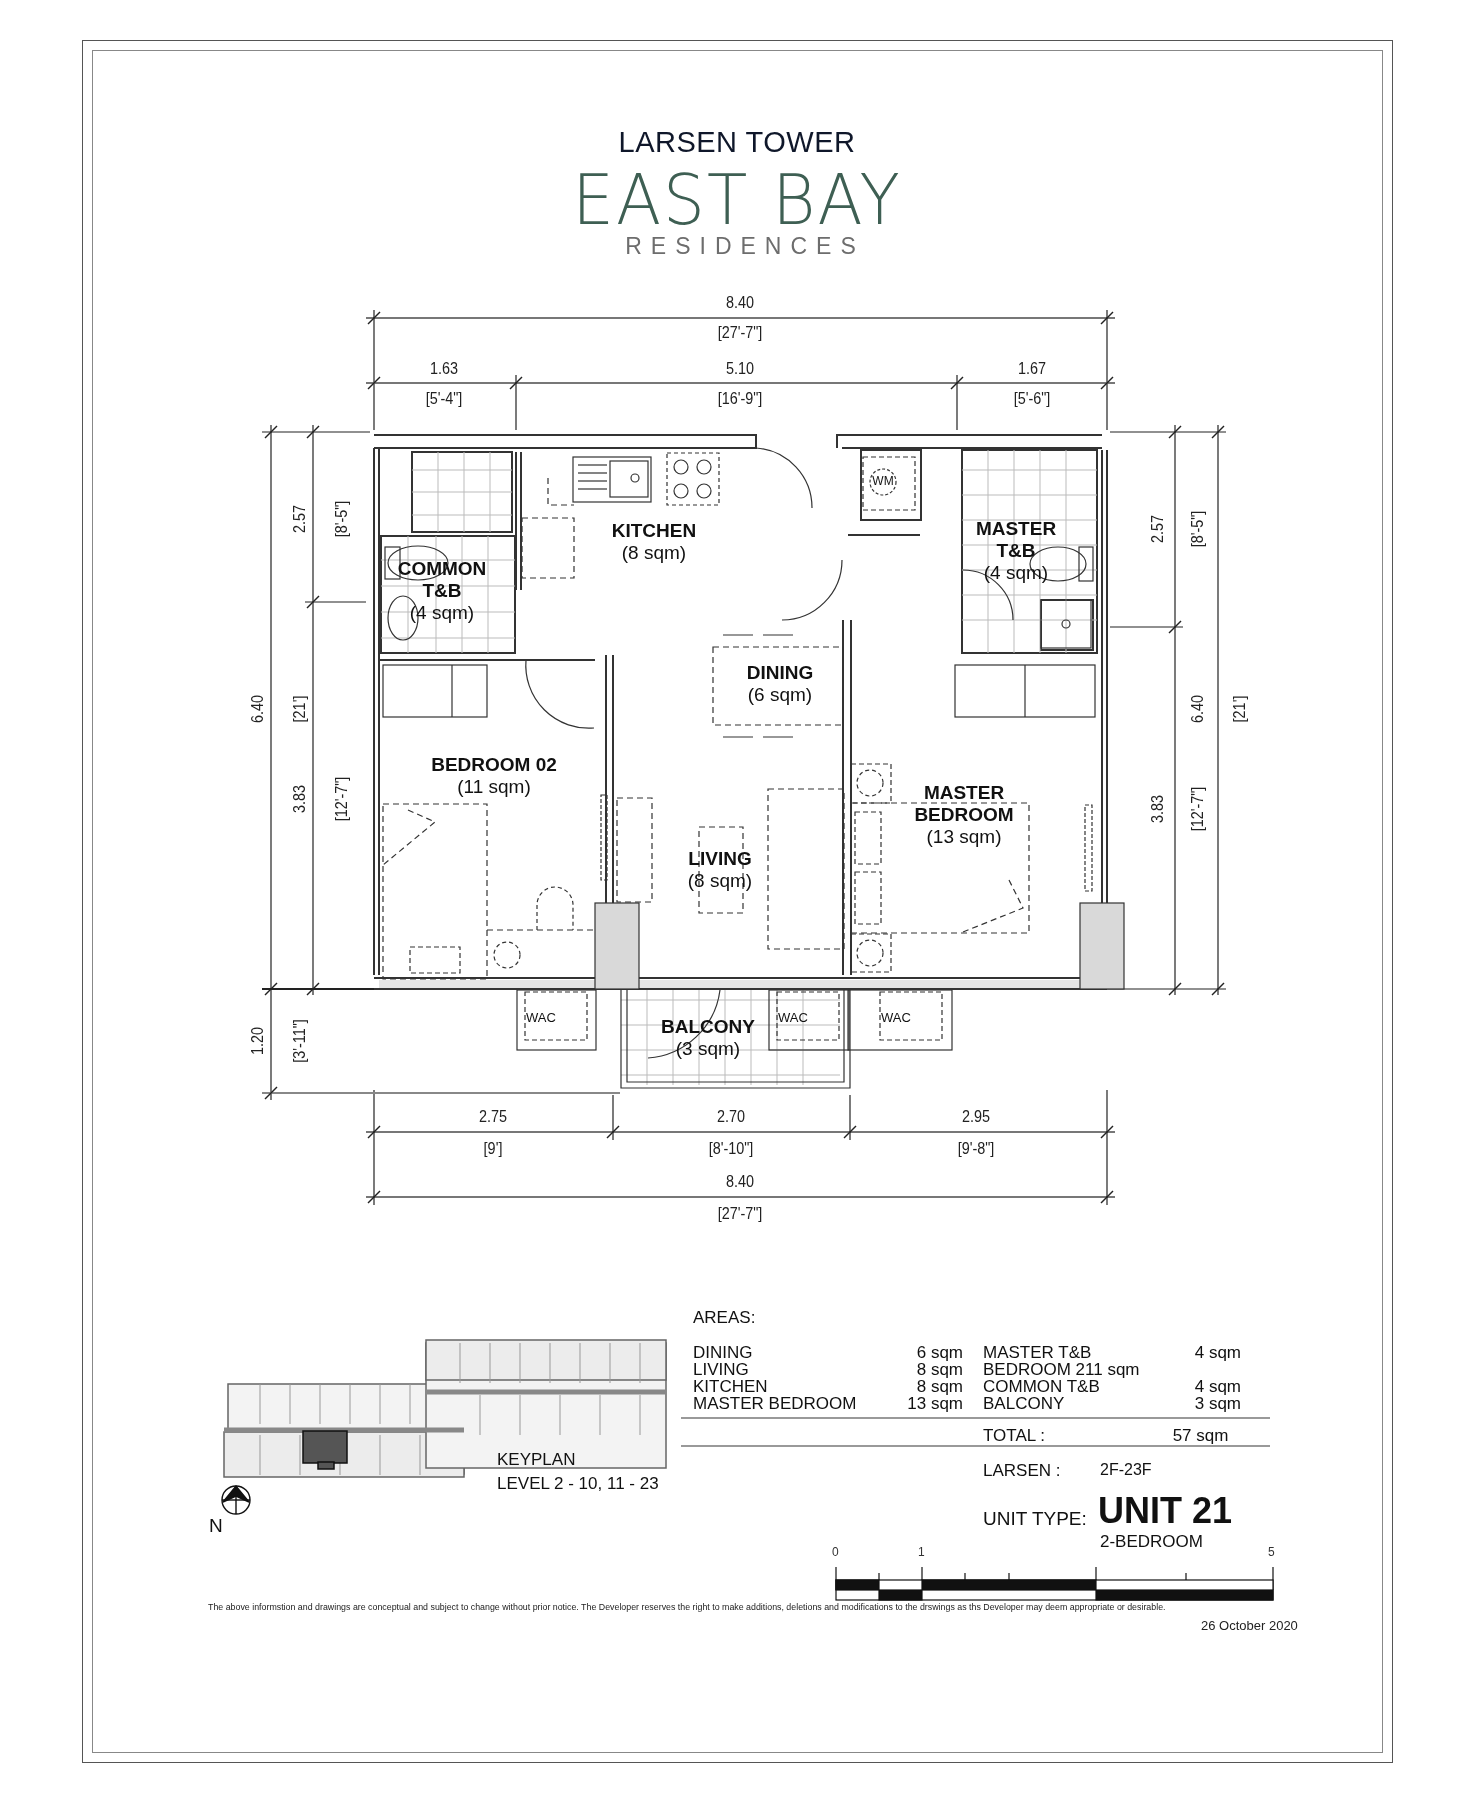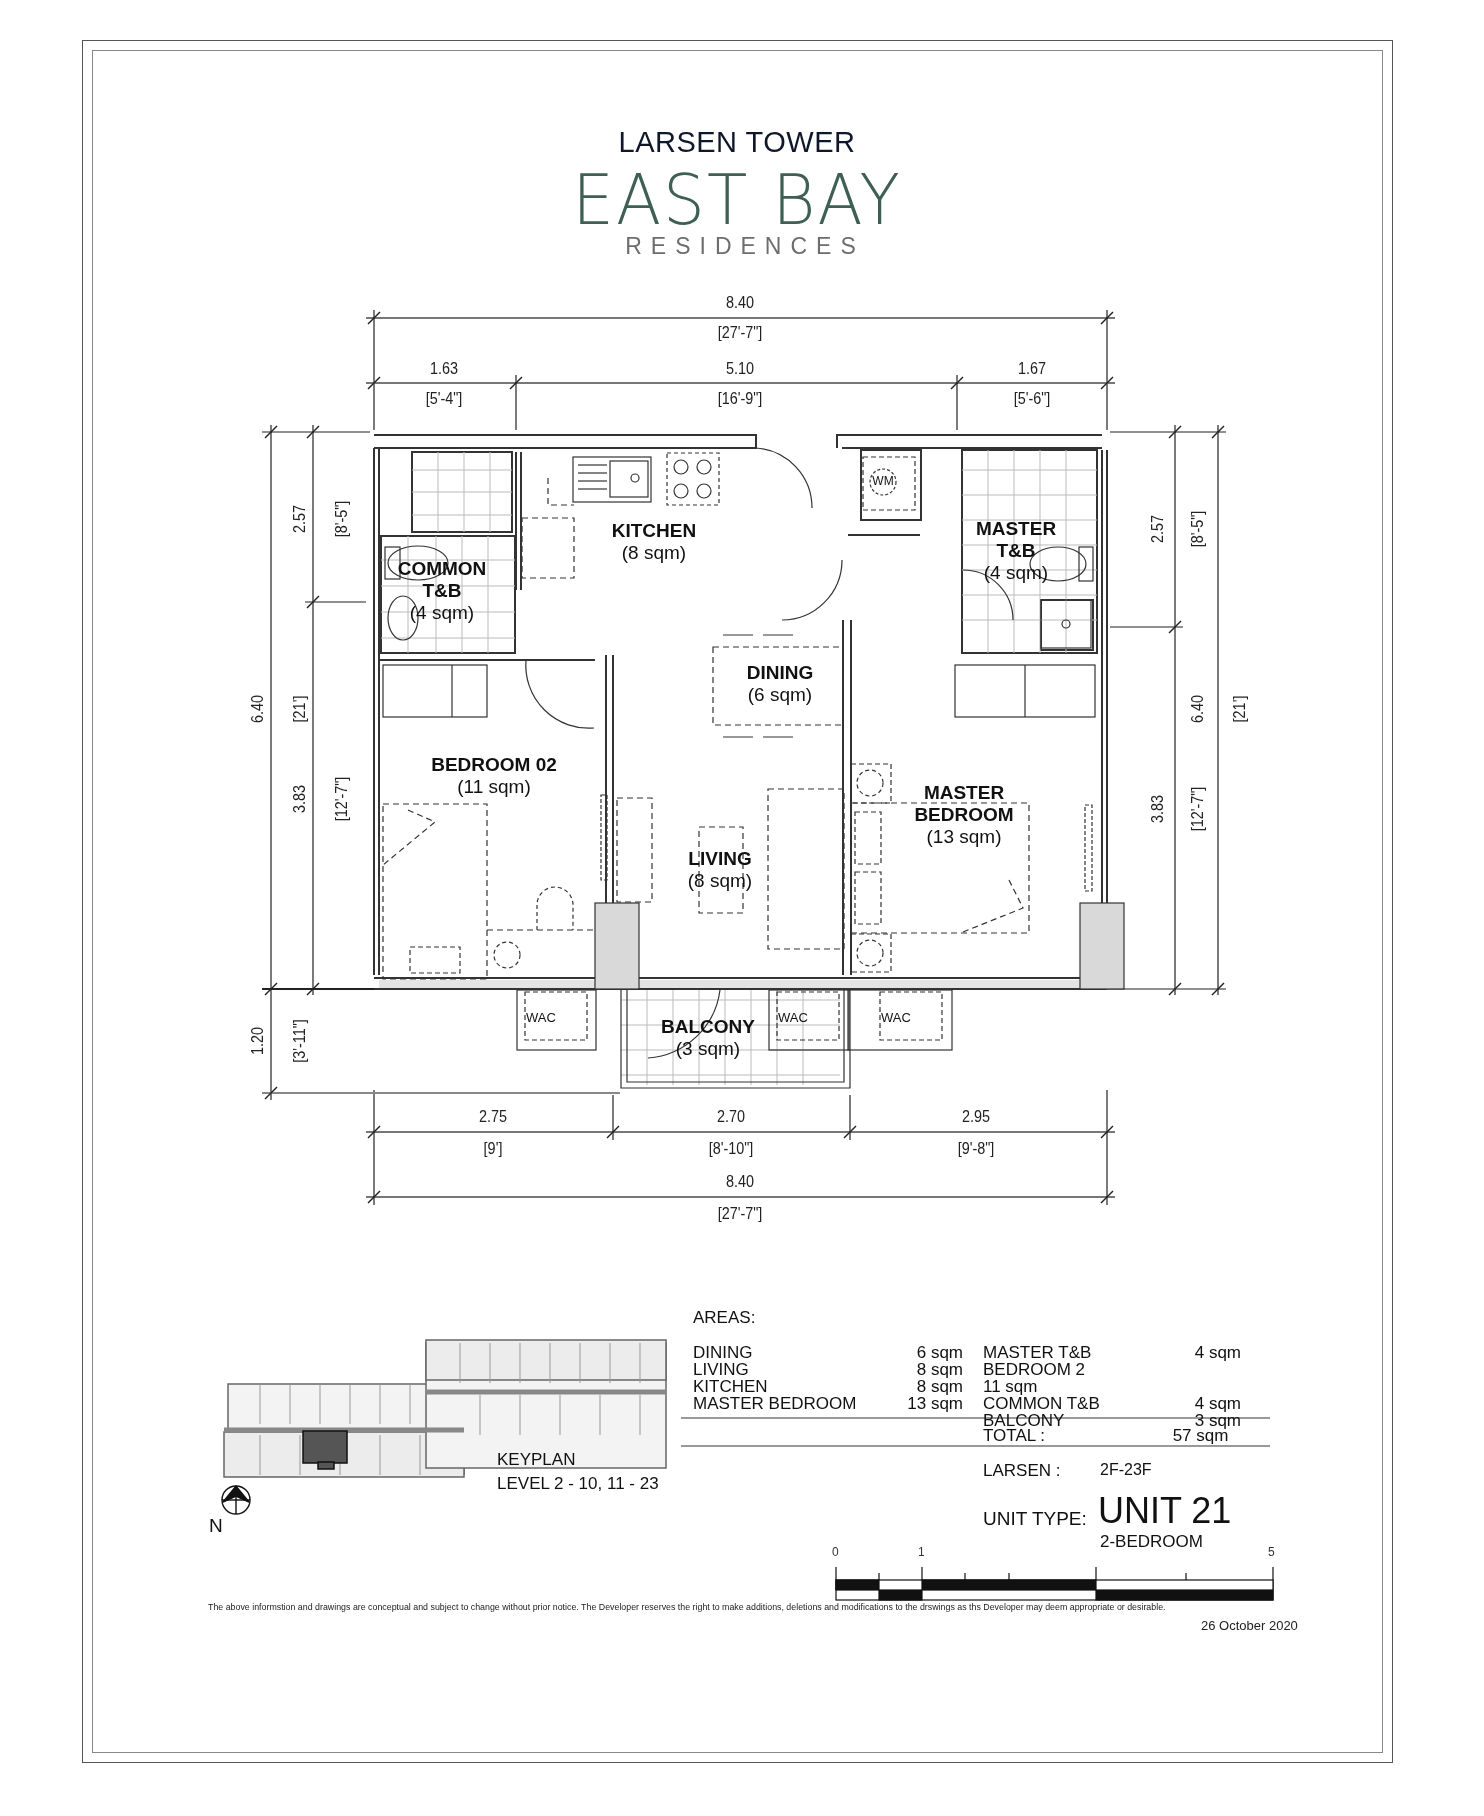--- a/index.html
+++ b/index.html
@@ -358,39 +358,39 @@
   <div style="display:flex;justify-content:space-between;">
       <span>MASTER BEDROOM</span>
       <span>13 sqm</span>
     </div>
 </div>
 <div class="abs tbl" style="left:983px;top:1344px;width:258px;">
   <div style="display:flex;justify-content:space-between;">
       <span>MASTER T&amp;B</span>
       <span>4 sqm</span>
     </div>
-  <div style="display:flex;justify-content:flex-start;flex-direction:column;">
+  <div style="display:flex;justify-content:flex-start;">
       <span>BEDROOM 2</span>
       <span>11 sqm</span>
     </div>
   <div style="display:flex;justify-content:space-between;">
       <span>COMMON T&amp;B</span>
       <span>4 sqm</span>
     </div>
   <div style="display:flex;justify-content:space-between;">
       <span>BALCONY</span>
       <span>3 sqm</span>
     </div>
 </div>
 <div class="abs tbl" style="left:983px;top:1427px;">TOTAL :</div>
 <div class="abs tbl" style="left:1160px;top:1427px;width:81px;text-align:center;">57 sqm</div>
 <div class="abs tbl" style="left:983px;top:1462px;">LARSEN :</div>
 <div class="abs level-val" style="left:1100px;top:1461px;">2F-23F</div>
 <div class="abs unit-label" style="left:983px;top:1508px;">UNIT TYPE:</div>
-<div class="abs unit-big" style="left:1098px;top:1490px;">UNIT 21</div>
+<div class="abs unit-big" style="left:1098px;top:1490px;font-weight:bold;">UNIT 21</div>
 <div class="abs level-val" style="left:1100px;top:1532px;font-size:17px;">2-BEDROOM</div>
 
 <div class="abs scale-lbl" style="left:832px;top:1545px;">0</div>
 <div class="abs scale-lbl" style="left:918px;top:1545px;">1</div>
 <div class="abs scale-lbl" style="left:1268px;top:1545px;">5</div>
 
 <div class="abs disclaimer" style="left:208px;top:1601px;">The above informstion and drawings are conceptual and subject to change without prior notice. The Developer reserves the right to make additions, deletions and modifications to the drswings as ths Developer may deem appropriate or desirable.</div>
 <div class="abs date" style="left:1201px;top:1618px;">26 October 2020</div>
 
 </body></html>

